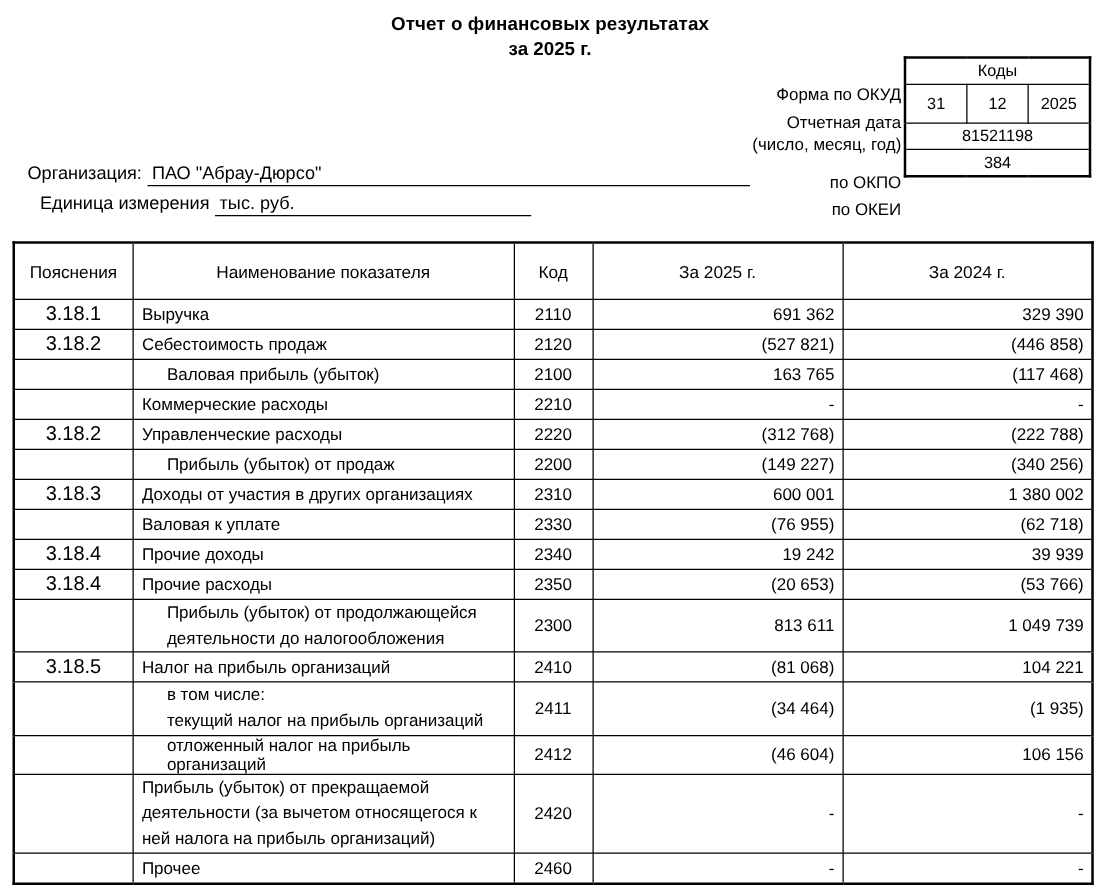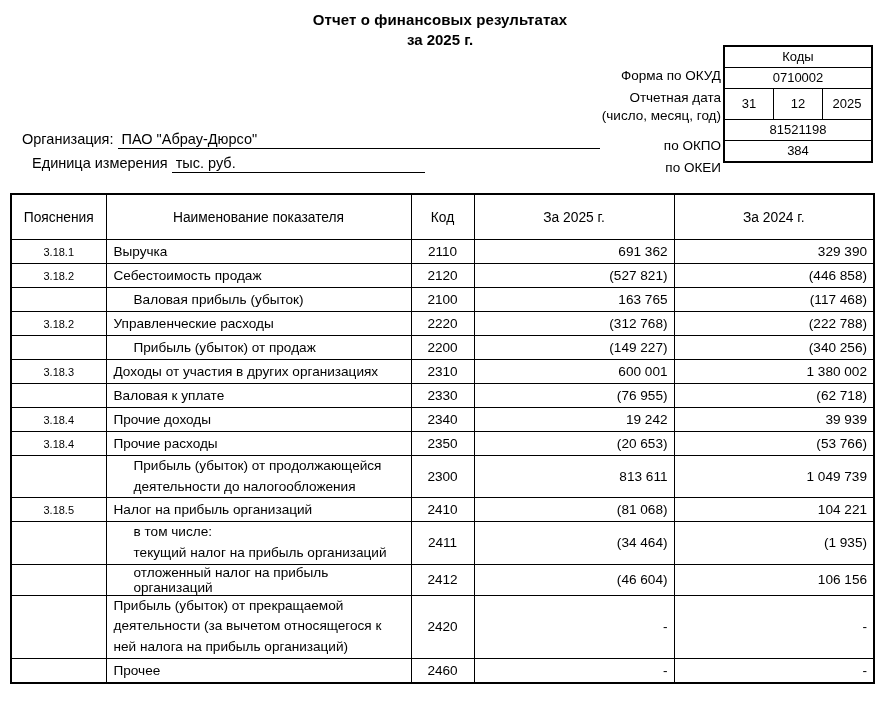--- a/index.html
+++ b/index.html
@@ -123,21 +123,21 @@
   col.c-expl { width: 95px; }
   col.c-name { width: 305px; }
   col.c-code { width: 63px; }
   col.c-y1   { width: 200px; }
   col.c-y2   { width: 200px; }
 
   table.fin tbody td { height: 23px; }
   table.fin tbody td.expl {
     border-left: 2px solid #000;
     text-align: center;
-    font-size: 11px;
+    font-size: 16px;
     margin-left: 40px;
   }
   table.fin tbody td.name {
     text-align: left;
     padding-left: 7px;
     padding-right: 4px;
   }
   table.fin tbody td.name.ind1 { padding-left: 27px; }
   table.fin tbody td.code {
     text-align: center;
@@ -169,23 +169,20 @@
 <div class="code-label" id="lbl-date">Отчетная дата</div>
 <div class="code-label" id="lbl-dmy">(число, месяц, год)</div>
 <div class="code-label" id="lbl-okpo">по ОКПО</div>
 <div class="code-label" id="lbl-okei">по ОКЕИ</div>
 
 <div id="codes-wrap">
   <table class="codes">
     <tbody>
         <tr>
       <td class="outer-l outer-r" colspan="3">Коды</td>
-    </tr>
-    <tr>
-      <td class="outer-l outer-r" colspan="3">0710002</td>
     </tr>
     <tr class="datarow">
       <td class="outer-l" style="width:44px">31</td>
       <td style="width:53px">12</td>
       <td class="outer-r" style="width:53px">2025</td>
     </tr>
     <tr>
       <td class="outer-l outer-r" colspan="3">81521198</td>
     </tr>
     <tr>
@@ -238,20 +235,27 @@
           <td class="val last">(446 858)</td>
         </tr>
         <tr>
           <td class="expl"></td>
           <td class="name ind1">Валовая прибыль (убыток)</td>
           <td class="code">2100</td>
           <td class="val">163 765</td>
           <td class="val last">(117 468)</td>
         </tr>
         <tr>
+          <td class="expl"></td>
+          <td class="name">Коммерческие расходы</td>
+          <td class="code">2210</td>
+          <td class="val">-</td>
+          <td class="val last">-</td>
+        </tr>
+        <tr>
           <td class="expl">3.18.2</td>
           <td class="name">Управленческие расходы</td>
           <td class="code">2220</td>
           <td class="val">(312 768)</td>
           <td class="val last">(222 788)</td>
         </tr>
         <tr>
           <td class="expl"></td>
           <td class="name ind1">Прибыль (убыток) от продаж</td>
           <td class="code">2200</td>

